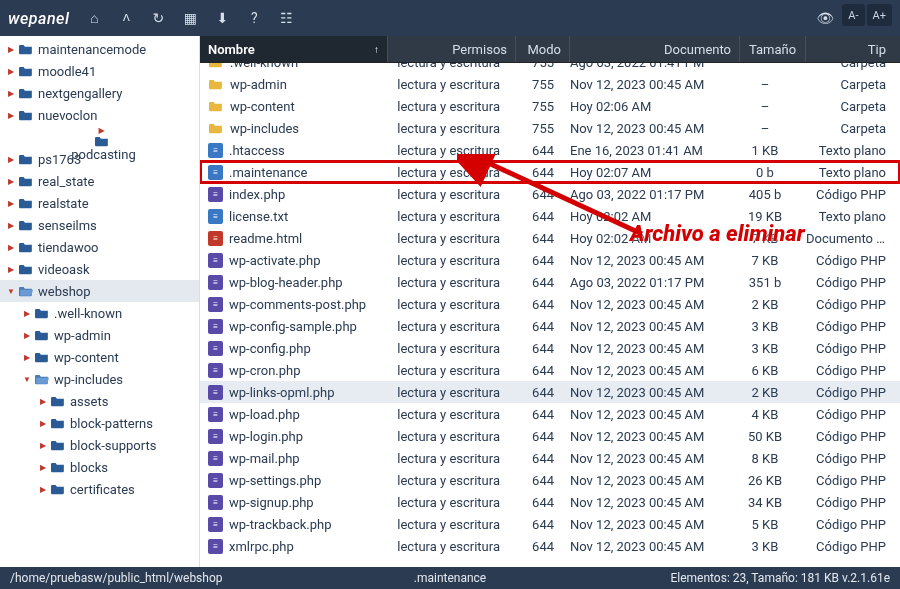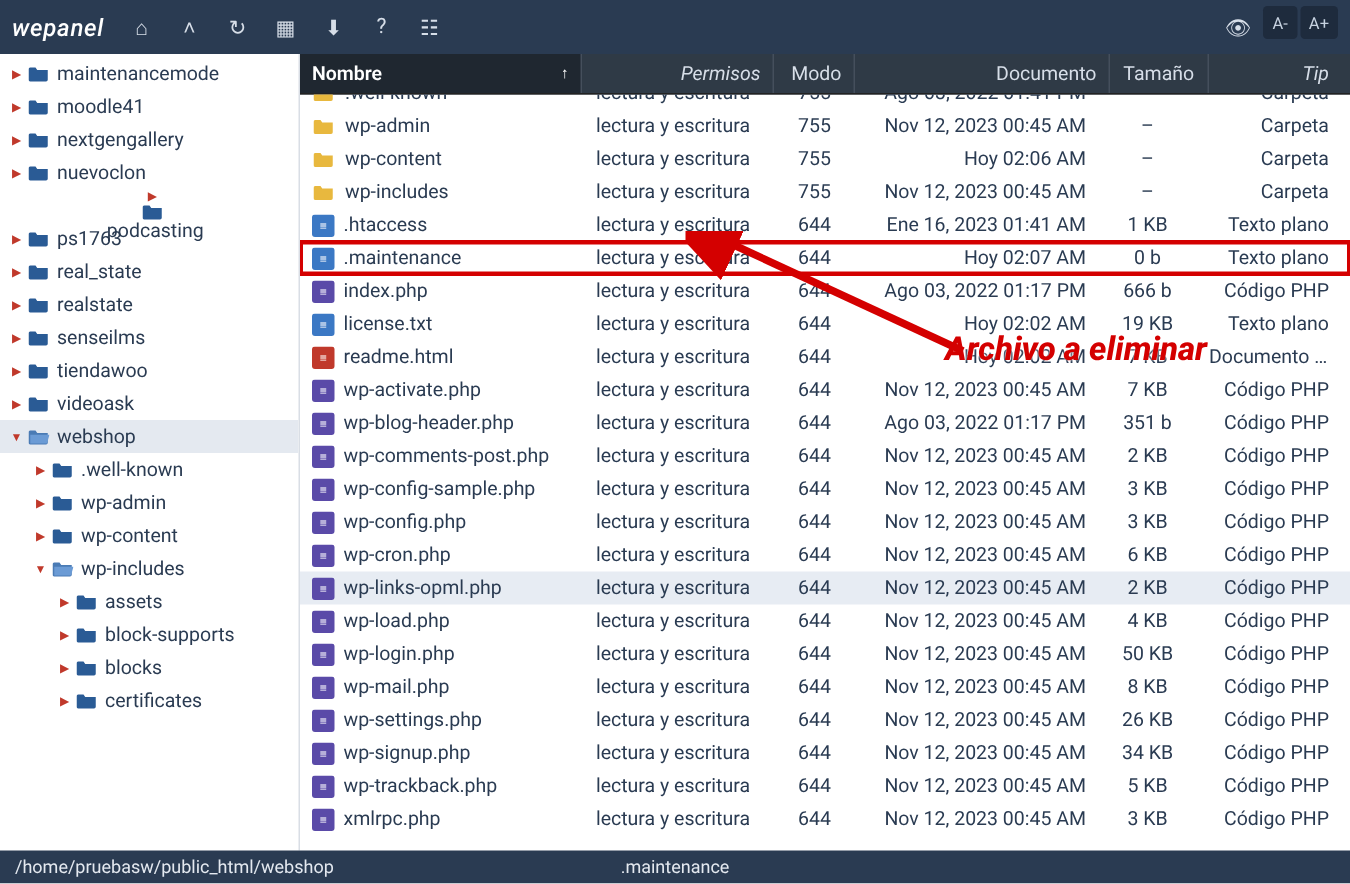--- a/index.html
+++ b/index.html
@@ -19,36 +19,36 @@
   .tw.open::before { content:"▼"; font-size:8px; color:#c0392b; }
   .tw.close::before { content:"▶"; font-size:8px; color:#c0392b; }
   .fold { width:16px; height:14px; display:flex; align-items:center; justify-content:center; }
   .fold svg { width:14px; height:12px; }
   .sb-label { margin-left: 4px; font-size: 13px; }
 
   .content { flex: 1; display: flex; flex-direction: column; overflow: hidden; }
   .col-head { height: 27px; background: #2f3a46; color: #d7dee8; display: flex; align-items: flex-start; font-size: 13px; border-bottom:1px solid #222; position:relative; }
   .col-head .ch { padding: 0 8px; display:flex; align-items:center; height:100%; border-right:1px solid #454f5c; }
   .ch.name { width: 188px; font-weight:600; background:#1f2730; color:#fff; justify-content:space-between; }
-  .ch.perm { width: 128px; justify-content:flex-end;font-style:italic; }
+  .ch.perm { width: 128px; justify-content:flex-end; }
   .ch.mode { width: 54px; justify-content:flex-end; }
   .ch.mod  { width: 170px; justify-content:flex-end; }
   .ch.size { width: 66px; justify-content:center; }
-  .ch.type { flex:1; justify-content:flex-end; border-right:none; padding-right:14px;font-style:italic; }
+  .ch.type { flex:1; justify-content:flex-end; border-right:none; padding-right:14px; }
   .sort-ic { font-size:10px; }
 
   .file-list { flex:1; overflow-y:auto; position:relative; }
   .row { display:flex; align-items:center; height:22px; font-size:13px; }
   .row.sel { background:#e7ecf3; }
   .row.hi { outline:3px solid #d40000; outline-offset:-2px; z-index:2; position:relative; }
   .cell { padding: 0 8px; overflow:hidden; white-space:nowrap; text-overflow:ellipsis; }
   .c-name { width:188px; display:flex; align-items:center; gap:6px; }
   .c-perm { width:120px; text-align:right; }
   .c-mode { width:54px; text-align:right; }
-  .c-mod  { width:170px; text-align:right; }
+  .c-mod  { width:170px; text-align:left; }
   .c-size { width:66px; text-align:center; }
   .c-type { flex:1; text-align:right; padding-right:14px; }
   .fic { width:15px; height:15px; flex:none; display:flex; align-items:center; justify-content:center; border-radius:2px; font-size:8px; color:#fff; font-weight:700; }
 
   .status { height:22px; background:#2a3b52; color:#e4e9f0; display:flex; align-items:center; font-size:12px; padding:0 10px; }
   .status .mid { position:absolute; left:50%; transform:translateX(-50%); }
   .status .right { margin-left:auto; }
 
   .annot { position:absolute; pointer-events:none; z-index:50; }
   .annot-text { position:absolute; color:#d40000; font-weight:800; font-size:22px; font-style:italic; left:430px; top:185px; white-space:nowrap; text-shadow:0 0 2px #fff; }
@@ -238,20 +238,29 @@
         </span>
         <span class="sb-label">assets</span>
       </div>
       <div class="sb-row" style="padding-left: 36px;">
         <span class="tw close"></span>
         <span class="fold">
           <svg viewBox="0 0 24 20">
             <path fill="#2a5b95" d="M2 3h6l2 3h12v11a2 2 0 0 1-2 2H2a2 2 0 0 1-2-2V5a2 2 0 0 1 2-2z"></path>
           </svg>
         </span>
+        <span class="sb-label">block-patterns</span>
+      </div>
+      <div class="sb-row" style="padding-left: 36px;">
+        <span class="tw close"></span>
+        <span class="fold">
+          <svg viewBox="0 0 24 20">
+            <path fill="#2a5b95" d="M2 3h6l2 3h12v11a2 2 0 0 1-2 2H2a2 2 0 0 1-2-2V5a2 2 0 0 1 2-2z"></path>
+          </svg>
+        </span>
         <span class="sb-label">block-supports</span>
       </div>
       <div class="sb-row" style="padding-left: 36px;">
         <span class="tw close"></span>
         <span class="fold">
           <svg viewBox="0 0 24 20">
             <path fill="#2a5b95" d="M2 3h6l2 3h12v11a2 2 0 0 1-2 2H2a2 2 0 0 1-2-2V5a2 2 0 0 1 2-2z"></path>
           </svg>
         </span>
         <span class="sb-label">blocks</span>
@@ -379,21 +388,21 @@
         <div class="row">
           <div class="cell c-name">
             <span>
               <span class="fic" style="background:#5a4aa8">≡</span>
             </span>
             <span>index.php</span>
           </div>
           <div class="cell c-perm">lectura y escritura</div>
           <div class="cell c-mode">644</div>
           <div class="cell c-mod">Ago 03, 2022 01:17 PM</div>
-          <div class="cell c-size">666 b</div>
+          <div class="cell c-size">405 b</div>
           <div class="cell c-type">Código PHP</div>
         </div>
         <div class="row">
           <div class="cell c-name">
             <span>
               <span class="fic" style="background:#3b78c4">≡</span>
             </span>
             <span>license.txt</span>
           </div>
           <div class="cell c-perm">lectura y escritura</div>
@@ -609,13 +618,14 @@
           </defs>
         <path d="M185,80 Q110,45 25,6" stroke="#d40000" stroke-width="5" fill="none" marker-end="url(#ah)"></path>
       </svg>
     </div>
   </div>
 </div>
 
 <div class="status" style="position:relative;">
   <span>/home/pruebasw/public_html/webshop</span>
   <span class="mid">.maintenance</span>
+  <span class="right">Elementos: 23, Tamaño: 181 KB v.2.1.61e</span>
 </div>
 
 </body></html>

